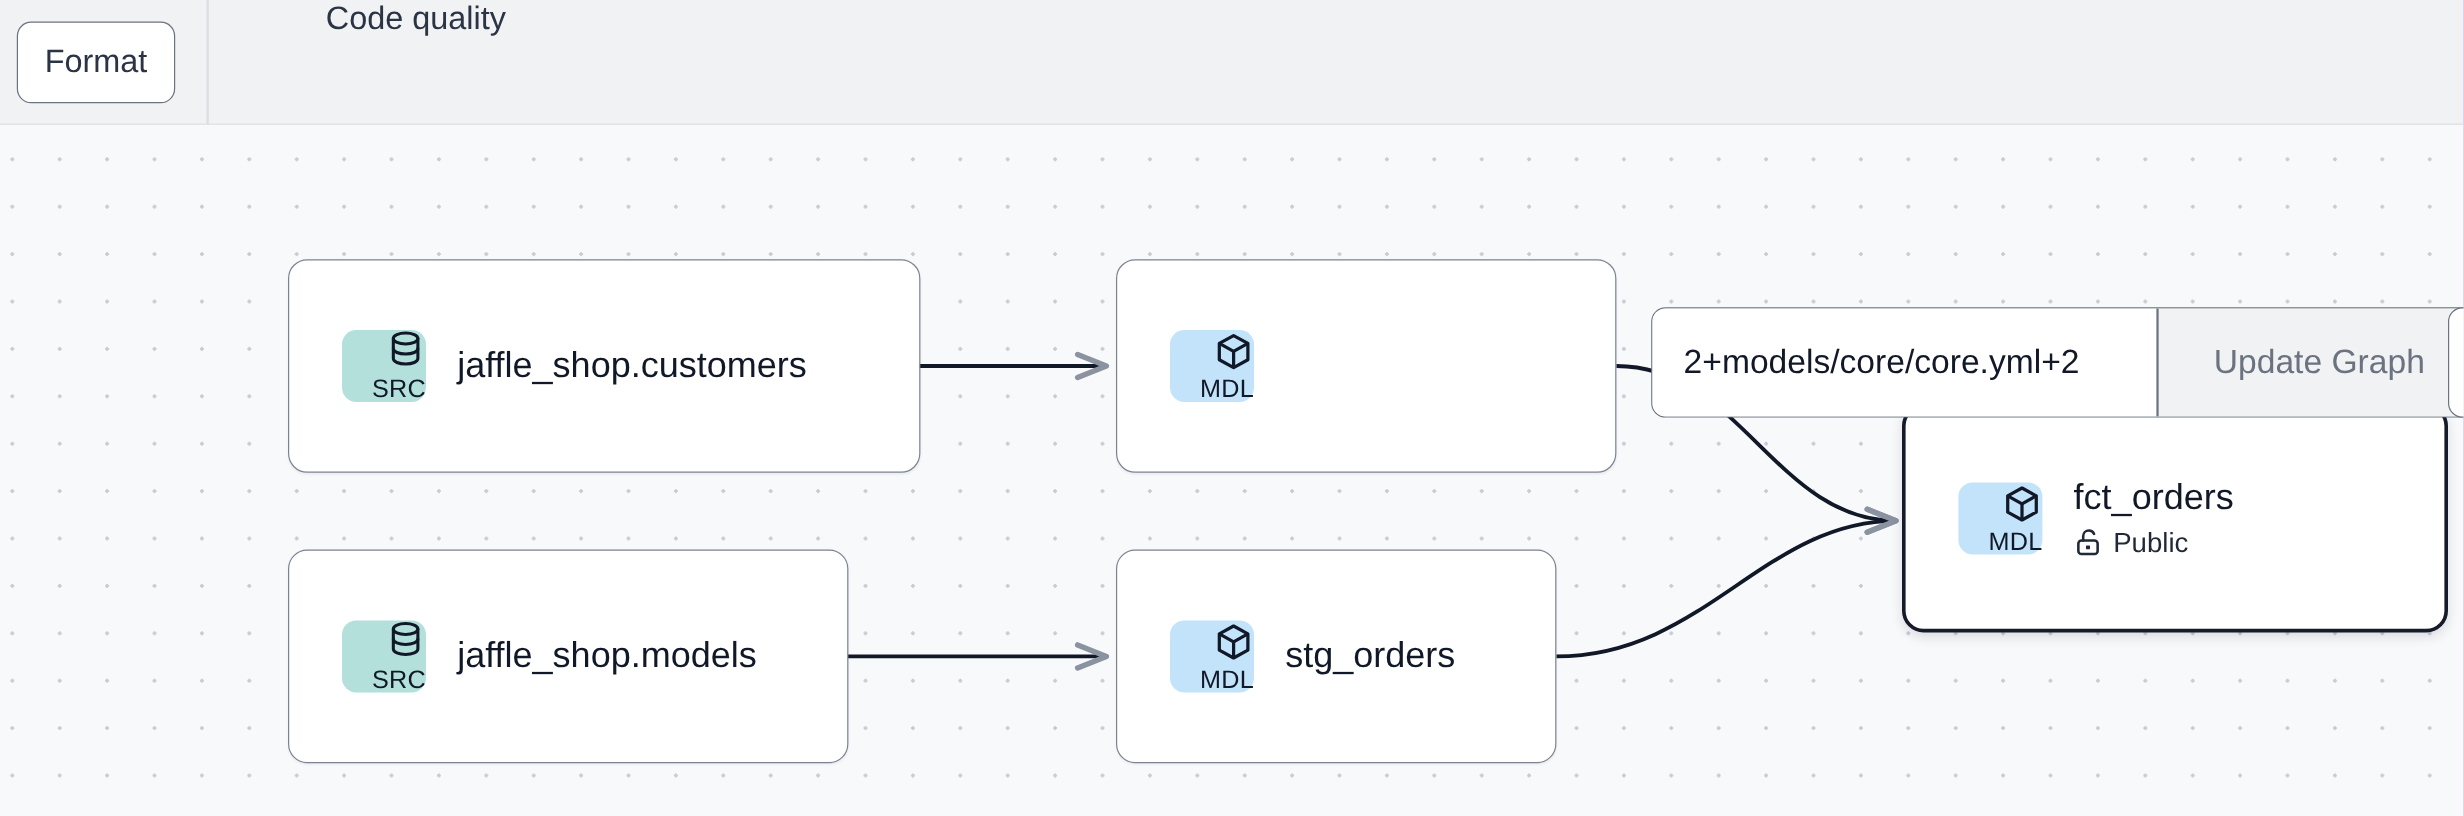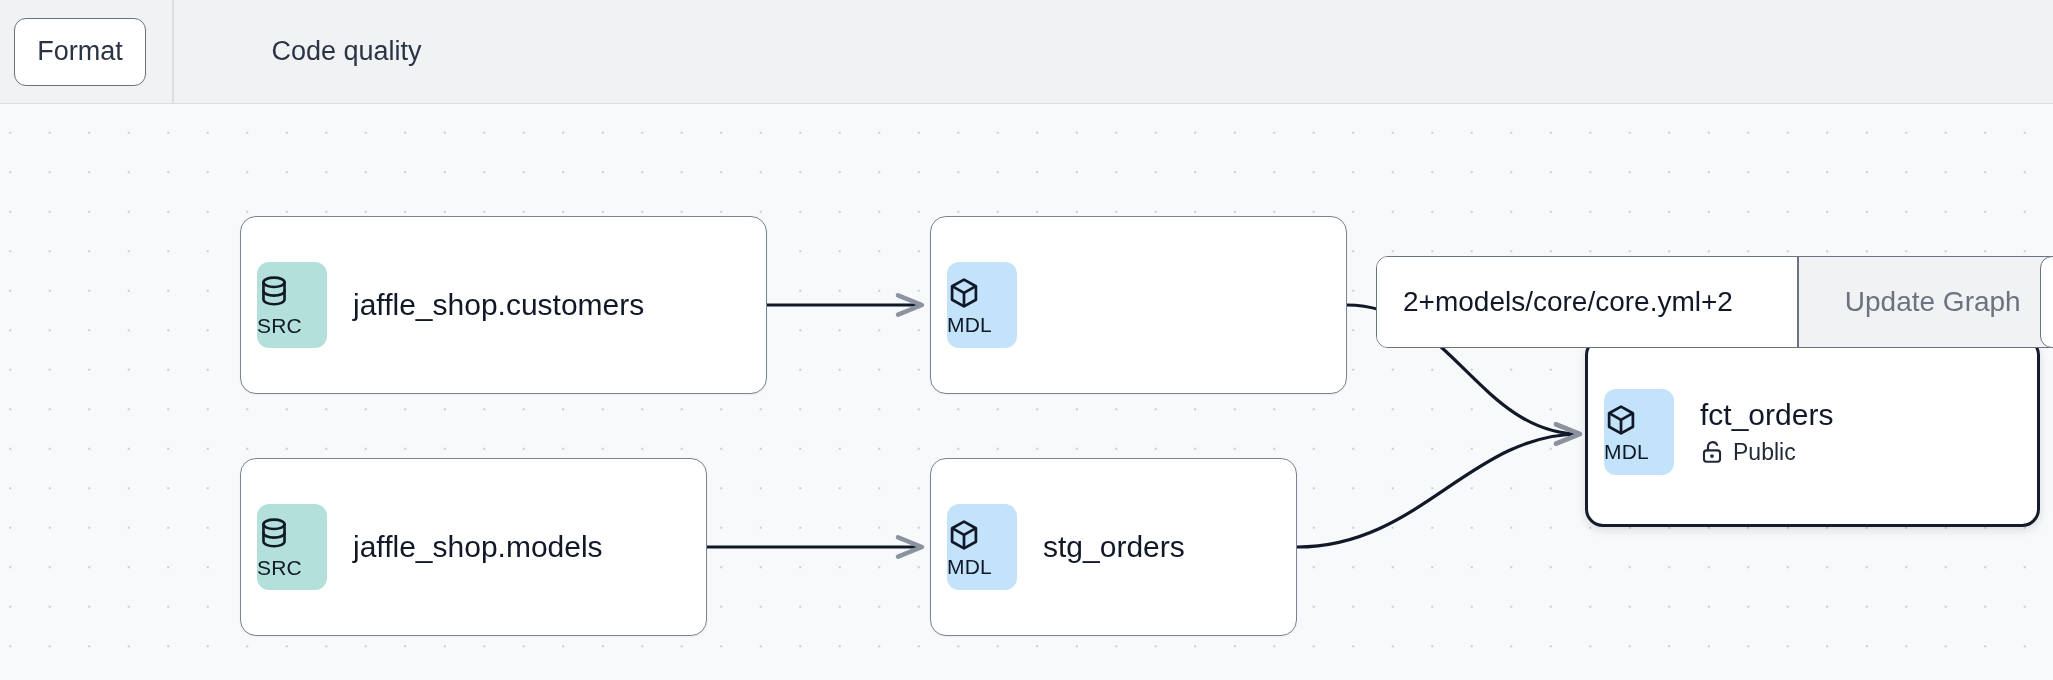--- a/index.html
+++ b/index.html
@@ -50,21 +50,21 @@
   .toolbar-divider {
     width: 1.5px;
     height: 104px;
     background: #dcdee3;
     margin-left: 26px;
     flex: none;
   }
 
   .tabs {
     display: flex;
-    align-items: center;
+    align-items: flex-start;
     height: 104px;
     margin-left: 60px;
   }
 
   .tab {
     position: relative;
     display: flex;
     align-items: center;
     padding: 0 38px;
     font-size: 27px;
@@ -116,26 +116,26 @@
   }
   .node.selected {
     border: 3.5px solid #151b2b;
     box-shadow: 0 3px 10px rgba(20,25,40,.13);
     border-radius: 18px;
   }
 
   .node-badge {
     flex: none;
     width: 70px;
-    height: 86px;
-    margin-left: 16px;
+    height: 60px;
+    margin-left: 44px;
     border-radius: 12px;
     display: flex;
     flex-direction: column;
-    align-items: flex-start;
+    align-items: flex-end;
     justify-content: center;
     gap: 1px;
   }
   .badge-src { background: #b4e0dc; }
   .badge-mdl { background: #c3e3fa; }
 
   .node-badge svg { display: block; }
   .badge-text {
     font-size: 21px;
     color: #111827;

